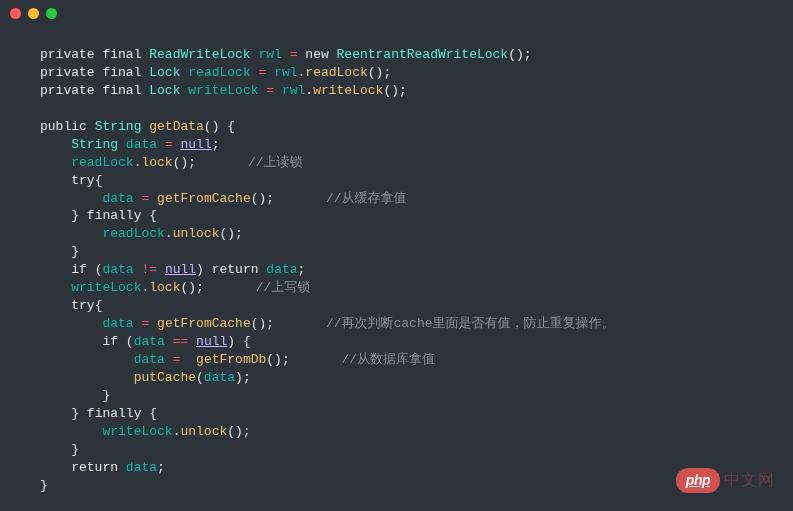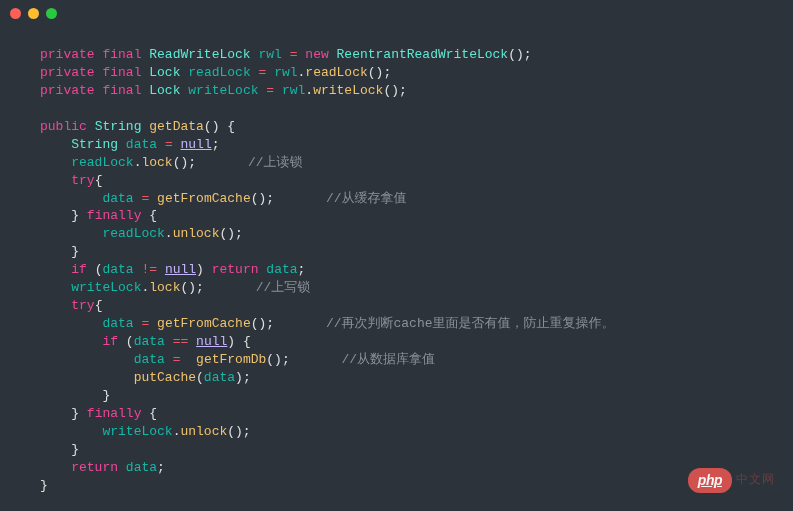--- a/index.html
+++ b/index.html
@@ -22,21 +22,21 @@
     gap: 7px;
   }
   .dot { width: 11px; height: 11px; border-radius: 50%; }
   .dot-red { background: #ff5f56; }
   .dot-yellow { background: #ffbd2e; }
   .dot-green { background: #27c93f; }
   .code {
     padding: 20px 0 0 40px;
     white-space: pre;
   }
-  .kw { color: #ec4899; }
+  .kw { color: #e5e5e5; }
   .type { color: #5eead4; }
   .ident { color: #14b8a6; }
   .method { color: #f0c36d; }
   .op { color: #ef5768; }
   .punct { color: #e0e0e0; }
   .null { color: #c4b5fd; text-decoration: underline; }
   .cmt { color: #8a9199; margin-left: 44px; }
   .watermark {
     position: absolute;
     right: 18px;
@@ -53,22 +53,22 @@
     font-weight: bold;
     font-style: italic;
     font-size: 14px;
     padding: 3px 10px;
     border-radius: 12px;
     letter-spacing: -0.5px;
     text-decoration: underline;
   }
   .wm-text {
     color: rgba(217,83,79,0.35);
-    font-family: Liberation Mono, monospace;
-    font-size: 12px;
+    font-family: Liberation Sans, sans-serif;
+    font-size: 16px;
     letter-spacing: 1px;
   }
 </style>
 </head>
 <body>
 
 <div class="titlebar">
   <div class="dot dot-red"></div>
   <div class="dot dot-yellow"></div>
   <div class="dot dot-green"></div>

